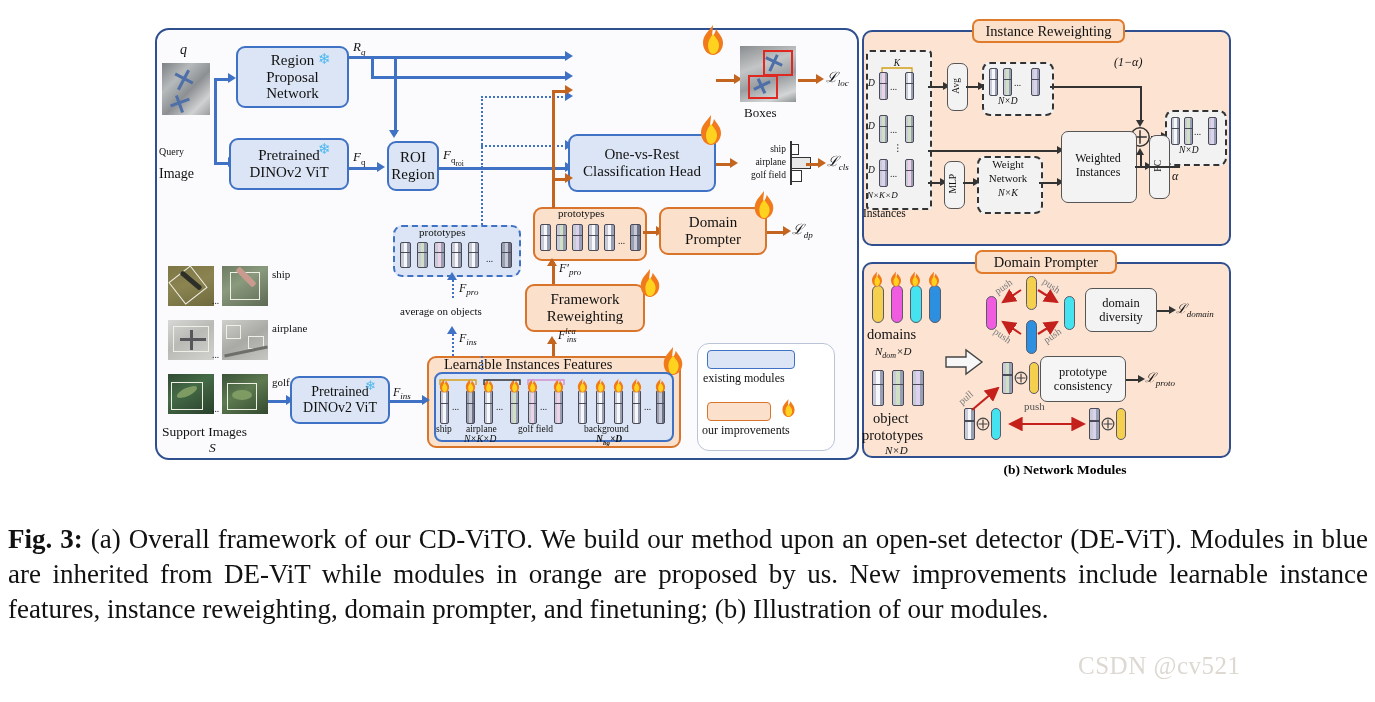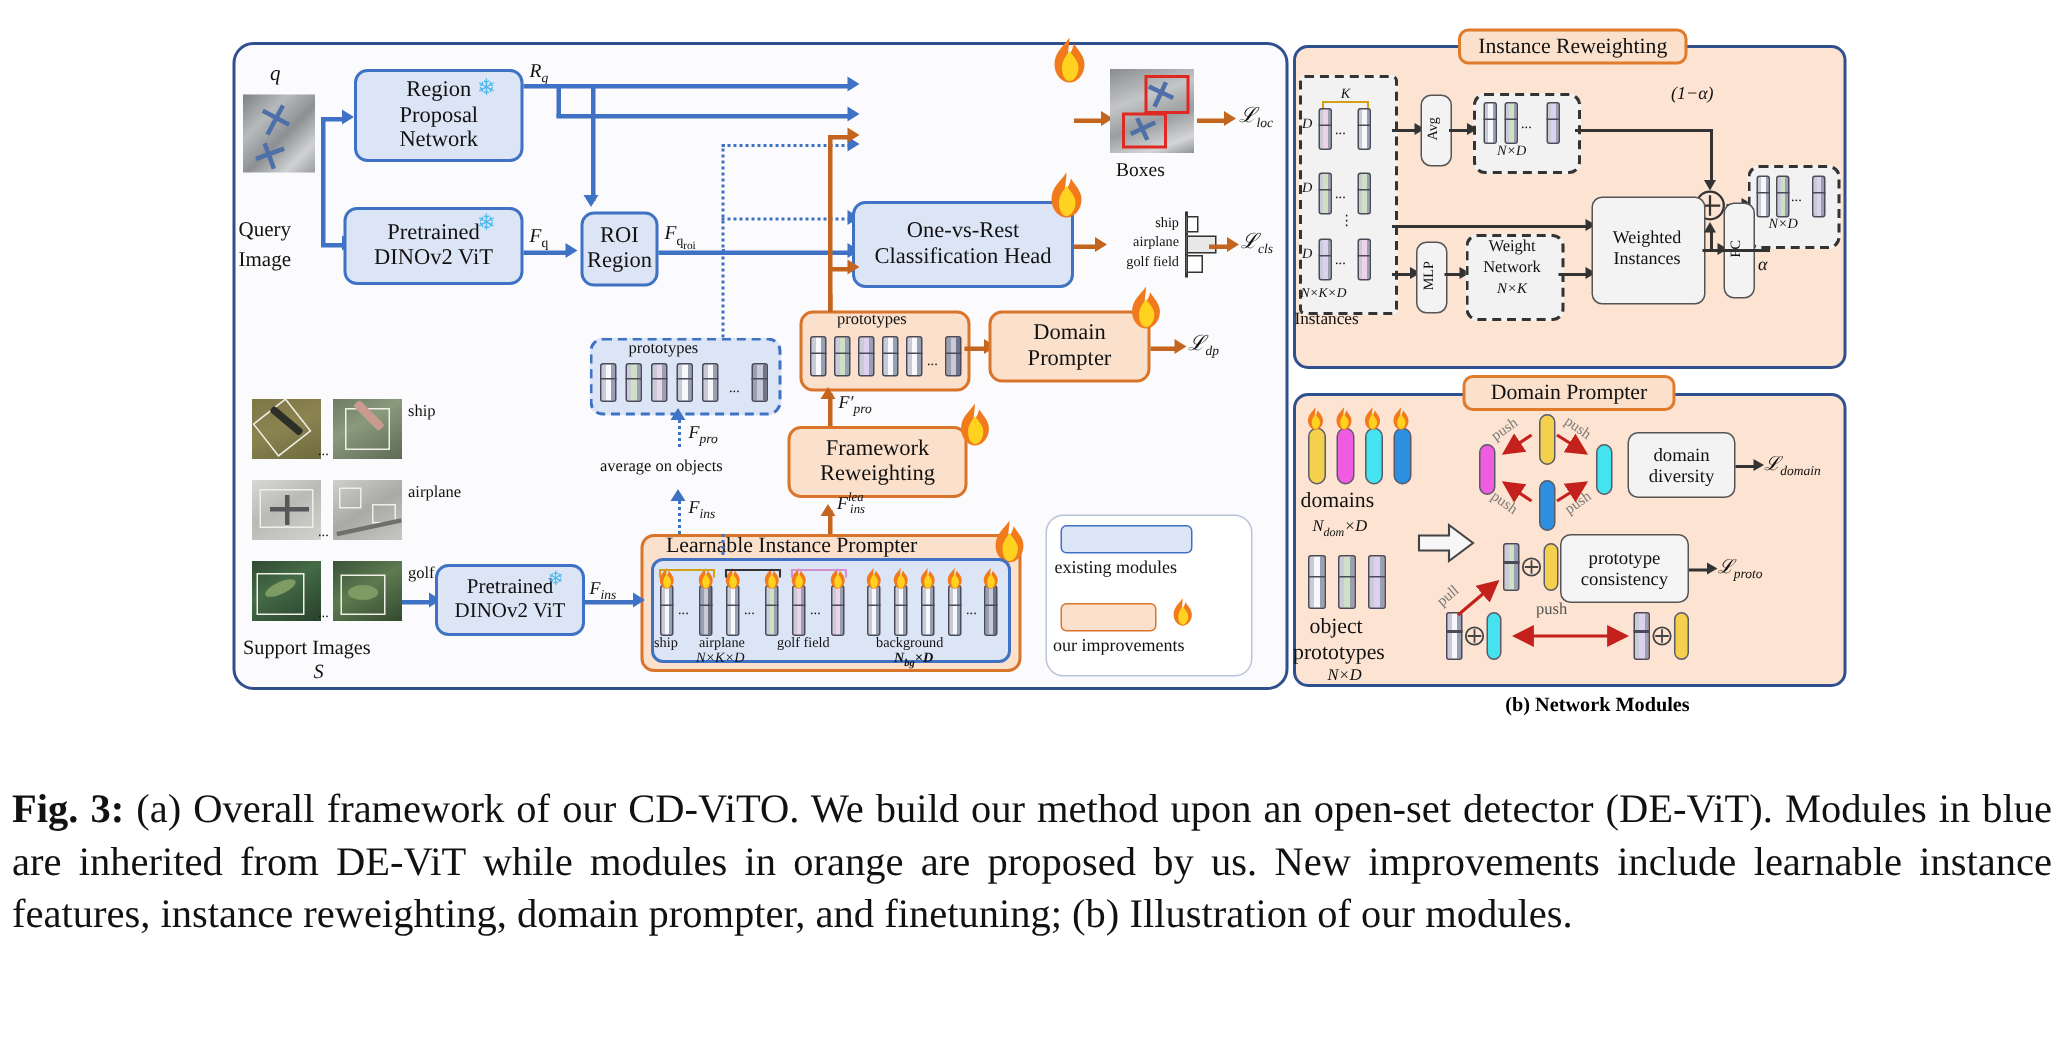--- a/index.html
+++ b/index.html
@@ -102,21 +102,21 @@
 
   <div class="panel panel-a"></div>
 
   <div class="img img-q" style="left:162px;top:63px;width:48px;height:52px;">
     <div class="plane" style="left:20px;top:6px;width:3px;height:22px;transform:rotate(28deg);"></div>
     <div class="plane" style="left:12px;top:14px;width:20px;height:3px;transform:rotate(28deg);"></div>
     <div class="plane" style="left:16px;top:32px;width:3px;height:18px;transform:rotate(-20deg);"></div>
     <div class="plane" style="left:8px;top:38px;width:20px;height:3px;transform:rotate(-20deg);"></div>
   </div>
   <div class="lbl ital" style="left:180px;top:42px;font-size:14px;">q</div>
-  <div class="lbl" style="left:159px;top:146px;font-size:14px;">Query</div>
+  <div class="lbl" style="left:159px;top:146px;font-size:10px;">Query</div>
   <div class="lbl" style="left:159px;top:166px;font-size:14px;">Image</div>
 
   <div class="ln vb" style="left:214px;top:78px;height:86px;"></div>
   <div class="ln hb" style="left:214px;top:78px;width:16px;"></div>
   <div class="ln hb" style="left:214px;top:162px;width:16px;"></div>
   <div class="ah ah-r-b" style="left:228px;top:73px;"></div>
   <div class="ah ah-r-b" style="left:228px;top:157px;"></div>
 
   <div class="box blue" style="left:236px;top:46px;width:113px;height:62px;flex-direction:column;font-size:15px;">
     <span>Region</span>
@@ -283,21 +283,21 @@
     <path d="M14 10 C 11 14, 9 17, 9 21 C 9 26, 11 30, 14 30 C 17 30, 20 26, 20 21 C 20 17, 17 14, 14 10 Z" fill="#ffd21f"></path>
   </svg>
 
   <div class="ln vo" style="left:552px;top:340px;height:20px;"></div>
   <div class="ah ah-u-o" style="left:547px;top:336px;"></div>
   <div class="lbl" style="left:558px;top:327px;font-size:12px;">
     <i>F</i><sup style="font-size:8.5px;font-style:italic;">lea</sup><sub style="font-size:8.5px;font-style:italic;margin-left:-9px;">ins</sub>
   </div>
 
   <div class="orange" style="position:absolute;left:427px;top:356px;width:250px;height:88px;"></div>
-  <div class="lbl" style="left:444px;top:356px;font-size:14.5px;">Learnable Instance Prompter</div>
+  <div class="lbl" style="left:444px;top:356px;font-size:14.5px;">Learnable Instances Features</div>
   <svg class="flame" style="left:660px;top:346px;width:26px;height:30px;" viewBox="0 0 28 32">
     <path d="M14 1 C 9 8, 4 11, 4 19 C 4 26, 9 31, 14 31 C 19 31, 24 26, 24 19 C 24 13, 20 10, 17 5 C 16 9, 15 11, 13 13 C 13 9, 14 5, 14 1 Z" fill="#f07a1c"></path>
     <path d="M14 10 C 11 14, 9 17, 9 21 C 9 26, 11 30, 14 30 C 17 30, 20 26, 20 21 C 20 17, 17 14, 14 10 Z" fill="#ffd21f"></path>
   </svg>
 
   <div class="blue" style="position:absolute;left:434px;top:372px;width:236px;height:66px;border-radius:8px;"></div>
 
   <div class="bar sep plain" style="left:440px;top:390px;width:9px;height:34px;"></div>
   <div class="lbl xs" style="left:452px;top:402px;">...</div>
   <div class="bar sep dark" style="left:466px;top:390px;width:9px;height:34px;"></div>
@@ -670,14 +670,15 @@
   </div>
   <div class="ln hgray" style="left:1126px;top:379px;width:14px;"></div>
   <div class="ah ah-r-g" style="left:1138px;top:375px;"></div>
   <div class="lbl" style="left:1145px;top:371px;font-size:13px;">
     <span style="font-style:italic;">ℒ</span><sub style="font-style:italic;font-size:9px;">proto</sub>
   </div>
 
   <div class="caption">
     <b>Fig. 3:</b><span> (a) Overall framework of our CD-ViTO. We build our method upon an open-set detector (DE-ViT). Modules in blue are inherited from DE-ViT while modules in orange are proposed by us. New improvements include learnable instance features, instance reweighting, domain prompter, and finetuning; (b) Illustration of our modules.</span>
   </div>
+  <div class="watermark">CSDN @cv521</div>
 
 </div>
 
 </body></html>

